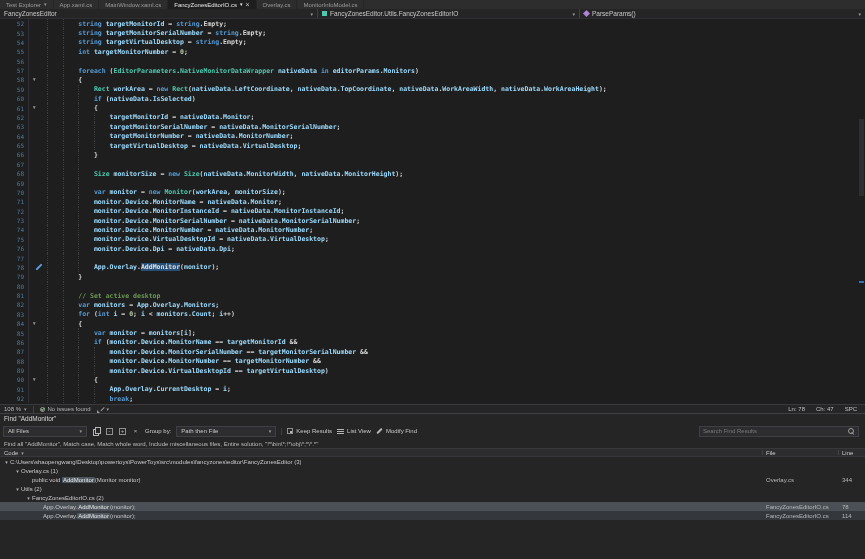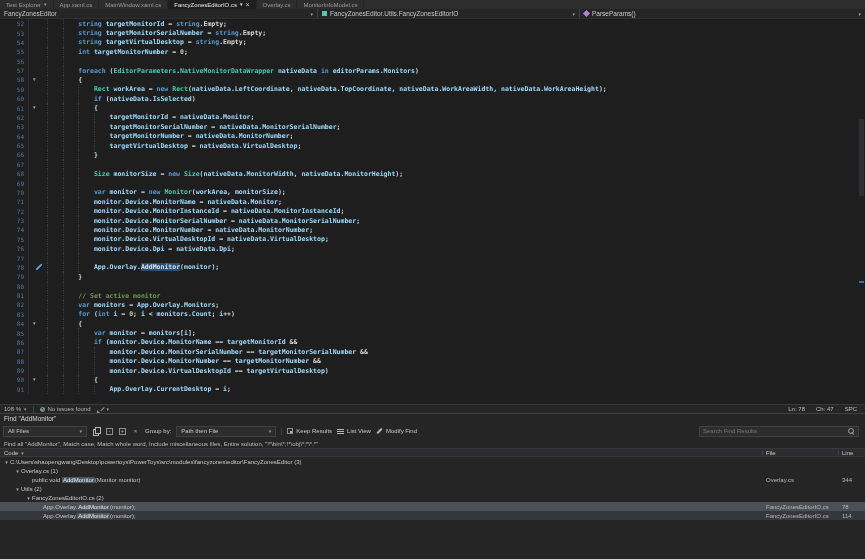--- a/index.html
+++ b/index.html
@@ -204,31 +204,32 @@
       <div class="code-line"><span class="guide" style="left: 47px;"></span><span class="guide" style="left: 62.64px;"></span><span class="guide" style="left: 78.28px;"></span><span class="ln">71</span><span class="gicons"></span><span class="ct" style="padding-left: 46.92px;"><span class="v">monitor</span><span class="w">.</span><span class="v">Device</span><span class="w">.</span><span class="v">MonitorName</span><span class="w"> = </span><span class="v">nativeData</span><span class="w">.</span><span class="v">Monitor</span><span class="w">;</span></span></div>
       <div class="code-line"><span class="guide" style="left: 47px;"></span><span class="guide" style="left: 62.64px;"></span><span class="guide" style="left: 78.28px;"></span><span class="ln">72</span><span class="gicons"></span><span class="ct" style="padding-left: 46.92px;"><span class="v">monitor</span><span class="w">.</span><span class="v">Device</span><span class="w">.</span><span class="v">MonitorInstanceId</span><span class="w"> = </span><span class="v">nativeData</span><span class="w">.</span><span class="v">MonitorInstanceId</span><span class="w">;</span></span></div>
       <div class="code-line"><span class="guide" style="left: 47px;"></span><span class="guide" style="left: 62.64px;"></span><span class="guide" style="left: 78.28px;"></span><span class="ln">73</span><span class="gicons"></span><span class="ct" style="padding-left: 46.92px;"><span class="v">monitor</span><span class="w">.</span><span class="v">Device</span><span class="w">.</span><span class="v">MonitorSerialNumber</span><span class="w"> = </span><span class="v">nativeData</span><span class="w">.</span><span class="v">MonitorSerialNumber</span><span class="w">;</span></span></div>
       <div class="code-line"><span class="guide" style="left: 47px;"></span><span class="guide" style="left: 62.64px;"></span><span class="guide" style="left: 78.28px;"></span><span class="ln">74</span><span class="gicons"></span><span class="ct" style="padding-left: 46.92px;"><span class="v">monitor</span><span class="w">.</span><span class="v">Device</span><span class="w">.</span><span class="v">MonitorNumber</span><span class="w"> = </span><span class="v">nativeData</span><span class="w">.</span><span class="v">MonitorNumber</span><span class="w">;</span></span></div>
       <div class="code-line"><span class="guide" style="left: 47px;"></span><span class="guide" style="left: 62.64px;"></span><span class="guide" style="left: 78.28px;"></span><span class="ln">75</span><span class="gicons"></span><span class="ct" style="padding-left: 46.92px;"><span class="v">monitor</span><span class="w">.</span><span class="v">Device</span><span class="w">.</span><span class="v">VirtualDesktopId</span><span class="w"> = </span><span class="v">nativeData</span><span class="w">.</span><span class="v">VirtualDesktop</span><span class="w">;</span></span></div>
       <div class="code-line"><span class="guide" style="left: 47px;"></span><span class="guide" style="left: 62.64px;"></span><span class="guide" style="left: 78.28px;"></span><span class="ln">76</span><span class="gicons"></span><span class="ct" style="padding-left: 46.92px;"><span class="v">monitor</span><span class="w">.</span><span class="v">Device</span><span class="w">.</span><span class="v">Dpi</span><span class="w"> = </span><span class="v">nativeData</span><span class="w">.</span><span class="v">Dpi</span><span class="w">;</span></span></div>
       <div class="code-line"><span class="guide" style="left: 47px;"></span><span class="guide" style="left: 62.64px;"></span><span class="guide" style="left: 78.28px;"></span><span class="ln">77</span><span class="gicons"></span><span class="ct" style="padding-left: 46.92px;"></span></div>
       <div class="code-line"><span class="guide" style="left: 47px;"></span><span class="guide" style="left: 62.64px;"></span><span class="guide" style="left: 78.28px;"></span><span class="ln">78</span><span class="gicons"><span class="pencil"></span></span><span class="ct" style="padding-left: 46.92px;"><span class="v">App</span><span class="w">.</span><span class="v">Overlay</span><span class="w">.</span><span class="s">AddMonitor</span><span class="w">(</span><span class="v">monitor</span><span class="w">);</span></span></div>
       <div class="code-line"><span class="guide" style="left: 47px;"></span><span class="guide" style="left: 62.64px;"></span><span class="ln">79</span><span class="gicons"></span><span class="ct" style="padding-left: 31.28px;"><span class="w">}</span></span></div>
       <div class="code-line"><span class="guide" style="left: 47px;"></span><span class="guide" style="left: 62.64px;"></span><span class="ln">80</span><span class="gicons"></span><span class="ct" style="padding-left: 31.28px;"></span></div>
-      <div class="code-line"><span class="guide" style="left: 47px;"></span><span class="guide" style="left: 62.64px;"></span><span class="ln">81</span><span class="gicons"></span><span class="ct" style="padding-left: 31.28px;"><span class="c">// Set active monitor</span></span></div>
+      <div class="code-line"><span class="guide" style="left: 47px;"></span><span class="guide" style="left: 62.64px;"></span><span class="ln">81</span><span class="gicons"></span><span class="ct" style="padding-left: 31.28px;"><span class="c">// Set active desktop</span></span></div>
       <div class="code-line"><span class="guide" style="left: 47px;"></span><span class="guide" style="left: 62.64px;"></span><span class="ln">82</span><span class="gicons"></span><span class="ct" style="padding-left: 31.28px;"><span class="k">var</span><span class="w"> </span><span class="v">monitors</span><span class="w"> = </span><span class="v">App</span><span class="w">.</span><span class="v">Overlay</span><span class="w">.</span><span class="v">Monitors</span><span class="w">;</span></span></div>
       <div class="code-line"><span class="guide" style="left: 47px;"></span><span class="guide" style="left: 62.64px;"></span><span class="ln">83</span><span class="gicons"></span><span class="ct" style="padding-left: 31.28px;"><span class="k">for</span><span class="w"> (</span><span class="k">int</span><span class="w"> </span><span class="v">i</span><span class="w"> = </span><span class="n">0</span><span class="w">; </span><span class="v">i</span><span class="w"> &lt; </span><span class="v">monitors</span><span class="w">.</span><span class="v">Count</span><span class="w">; </span><span class="v">i</span><span class="w">++)</span></span></div>
       <div class="code-line"><span class="guide" style="left: 47px;"></span><span class="guide" style="left: 62.64px;"></span><span class="ln">84</span><span class="gicons"><span class="fold">▾</span></span><span class="ct" style="padding-left: 31.28px;"><span class="w">{</span></span></div>
       <div class="code-line"><span class="guide" style="left: 47px;"></span><span class="guide" style="left: 62.64px;"></span><span class="guide" style="left: 78.28px;"></span><span class="ln">85</span><span class="gicons"></span><span class="ct" style="padding-left: 46.92px;"><span class="k">var</span><span class="w"> </span><span class="v">monitor</span><span class="w"> = </span><span class="v">monitors</span><span class="w">[</span><span class="v">i</span><span class="w">];</span></span></div>
       <div class="code-line"><span class="guide" style="left: 47px;"></span><span class="guide" style="left: 62.64px;"></span><span class="guide" style="left: 78.28px;"></span><span class="ln">86</span><span class="gicons"></span><span class="ct" style="padding-left: 46.92px;"><span class="k">if</span><span class="w"> (</span><span class="v">monitor</span><span class="w">.</span><span class="v">Device</span><span class="w">.</span><span class="v">MonitorName</span><span class="w"> == </span><span class="v">targetMonitorId</span><span class="w"> &amp;&amp;</span></span></div>
       <div class="code-line"><span class="guide" style="left: 47px;"></span><span class="guide" style="left: 62.64px;"></span><span class="guide" style="left: 78.28px;"></span><span class="guide" style="left: 93.92px;"></span><span class="ln">87</span><span class="gicons"></span><span class="ct" style="padding-left: 62.56px;"><span class="v">monitor</span><span class="w">.</span><span class="v">Device</span><span class="w">.</span><span class="v">MonitorSerialNumber</span><span class="w"> == </span><span class="v">targetMonitorSerialNumber</span><span class="w"> &amp;&amp;</span></span></div>
       <div class="code-line"><span class="guide" style="left: 47px;"></span><span class="guide" style="left: 62.64px;"></span><span class="guide" style="left: 78.28px;"></span><span class="guide" style="left: 93.92px;"></span><span class="ln">88</span><span class="gicons"></span><span class="ct" style="padding-left: 62.56px;"><span class="v">monitor</span><span class="w">.</span><span class="v">Device</span><span class="w">.</span><span class="v">MonitorNumber</span><span class="w"> == </span><span class="v">targetMonitorNumber</span><span class="w"> &amp;&amp;</span></span></div>
       <div class="code-line"><span class="guide" style="left: 47px;"></span><span class="guide" style="left: 62.64px;"></span><span class="guide" style="left: 78.28px;"></span><span class="guide" style="left: 93.92px;"></span><span class="ln">89</span><span class="gicons"></span><span class="ct" style="padding-left: 62.56px;"><span class="v">monitor</span><span class="w">.</span><span class="v">Device</span><span class="w">.</span><span class="v">VirtualDesktopId</span><span class="w"> == </span><span class="v">targetVirtualDesktop</span><span class="w">)</span></span></div>
       <div class="code-line"><span class="guide" style="left: 47px;"></span><span class="guide" style="left: 62.64px;"></span><span class="guide" style="left: 78.28px;"></span><span class="ln">90</span><span class="gicons"><span class="fold">▾</span></span><span class="ct" style="padding-left: 46.92px;"><span class="w">{</span></span></div>
       <div class="code-line"><span class="guide" style="left: 47px;"></span><span class="guide" style="left: 62.64px;"></span><span class="guide" style="left: 78.28px;"></span><span class="guide" style="left: 93.92px;"></span><span class="ln">91</span><span class="gicons"></span><span class="ct" style="padding-left: 62.56px;"><span class="v">App</span><span class="w">.</span><span class="v">Overlay</span><span class="w">.</span><span class="v">CurrentDesktop</span><span class="w"> = </span><span class="v">i</span><span class="w">;</span></span></div>
+      <div class="code-line"><span class="guide" style="left: 47px;"></span><span class="guide" style="left: 62.64px;"></span><span class="guide" style="left: 78.28px;"></span><span class="guide" style="left: 93.92px;"></span><span class="ln">92</span><span class="gicons"></span><span class="ct" style="padding-left: 62.56px;"><span class="k">break</span><span class="w">;</span></span></div>
     </div>
   <div class="sb-thumb"></div>
   <div class="sb-mark" style="top:262px"></div>
 </div>
 
 <div id="editor-status">
   <div class="esb-group">
     <span>108 %</span>
     <span class="esb-caret">▾</span>
   </div>

